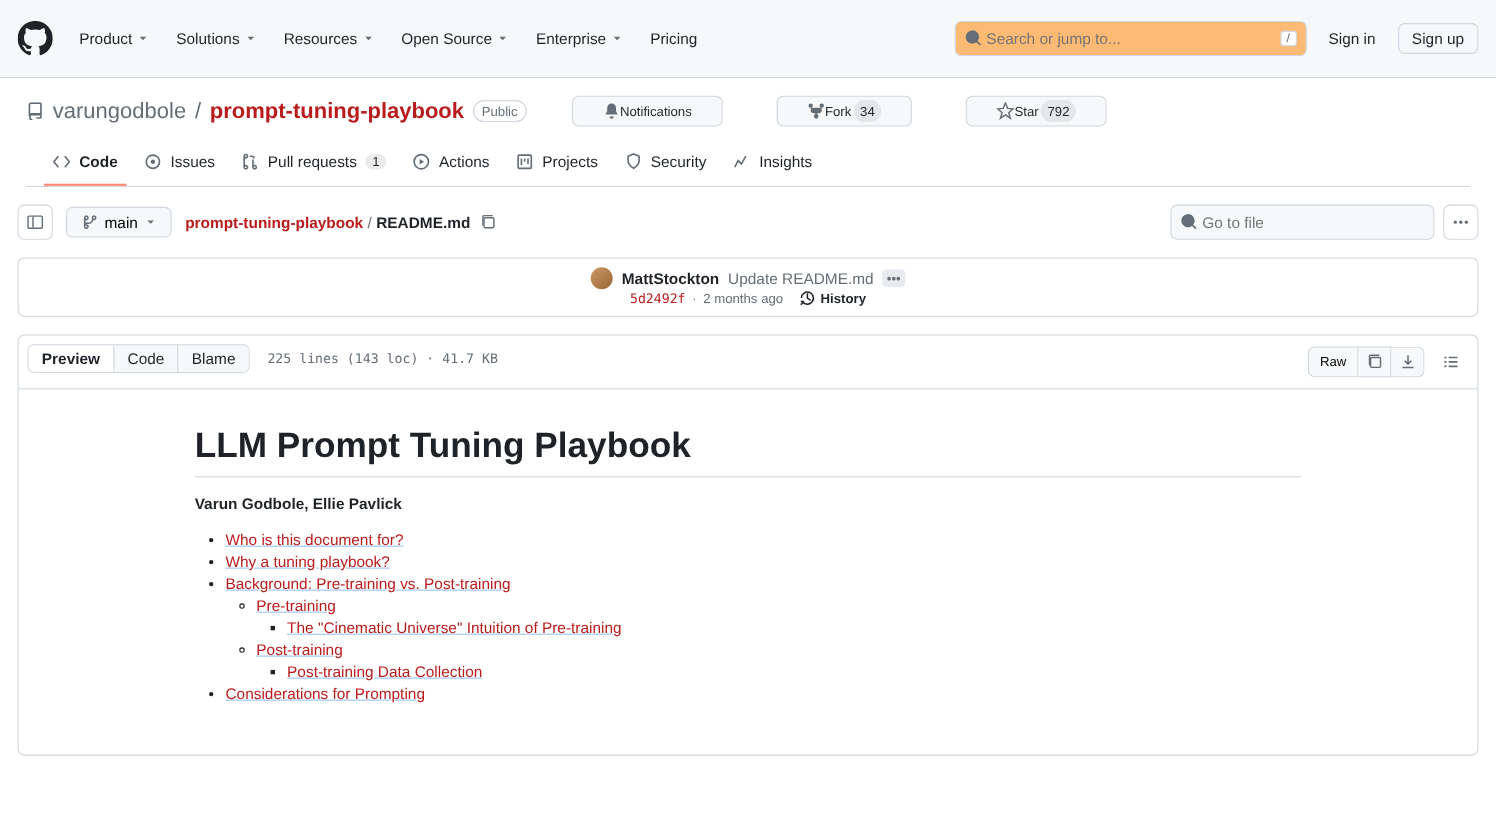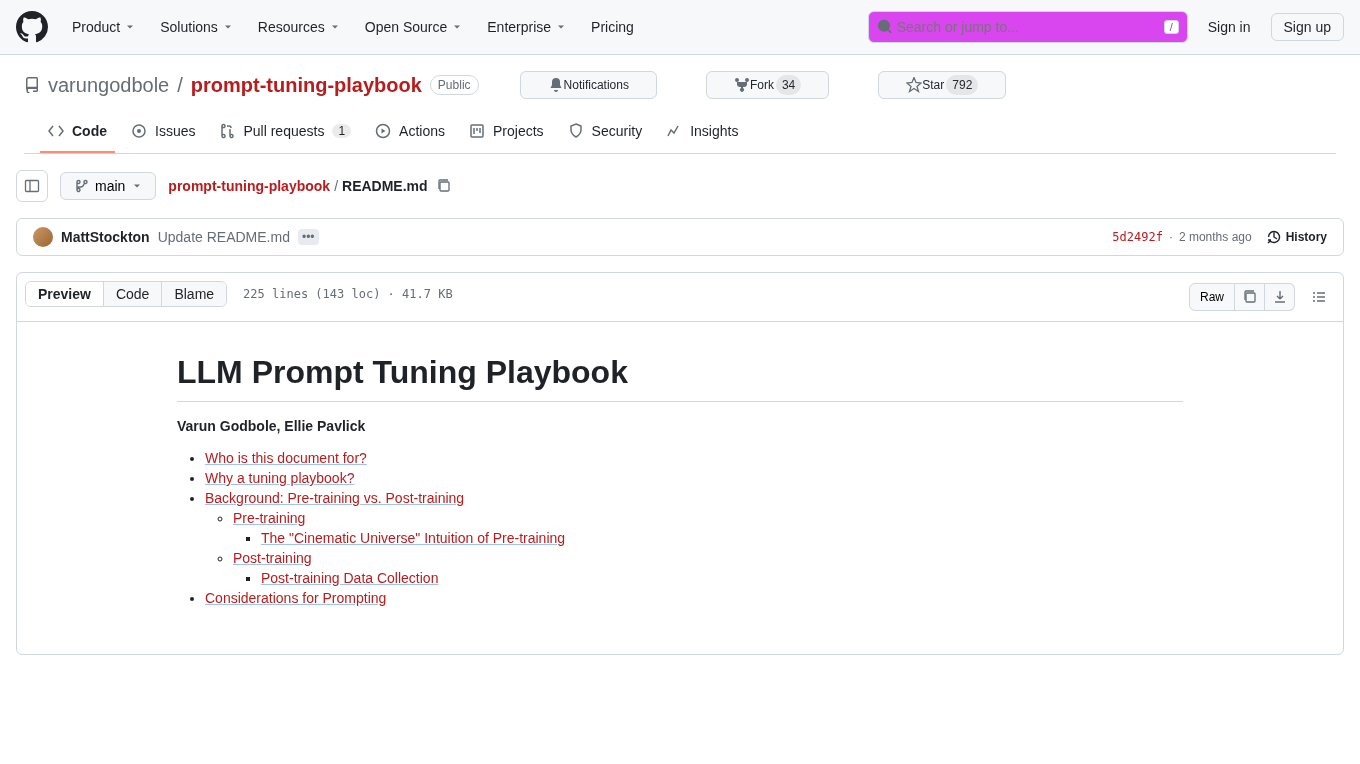--- a/index.html
+++ b/index.html
@@ -1,26 +1,26 @@
 <!DOCTYPE html>
 <html><head>
 <meta charset="utf-8">
 <style>
 * { box-sizing: border-box; margin: 0; padding: 0; }
 body { font-family: -apple-system, BlinkMacSystemFont, "Segoe UI", Helvetica, Arial, sans-serif; color: #1f2328; background: #fff; font-size: 14px; }
 a { color: #b91c1c; text-decoration: none; }
 
-.top-header { background: #f6f8fa; border-bottom: 1px solid #d0d7de; padding: 16px; display: flex; align-items: center; justify-content: space-between; height: 55px; }
+.top-header { background: #f6f8fa; border-bottom: 1px solid #d0d7de; padding: 16px; display: flex; align-items: center; justify-content: space-between; height: 71px; }
 .header-left { display: flex; align-items: center; gap: 8px; }
 .logo { width: 32px; height: 32px; fill: #1f2328; }
 .nav-items { display: flex; gap: 8px; margin-left: 8px; }
 .nav-item { padding: 6px 8px; color: #1f2328; display: flex; align-items: center; gap: 4px; cursor: pointer; border-radius: 6px; }
 .chev { width: 12px; height: 12px; fill: #656d76; }
 .header-right { display: flex; align-items: center; gap: 12px; }
-.search-box { display: flex; align-items: center; background: #d946ef; border: 1px solid #d0d7de; border-radius: 6px; padding: 0 8px; height: 32px; width: 320px; color: #656d76; }
+.search-box { display: flex; align-items: center; background: #fdba74; border: 1px solid #d0d7de; border-radius: 6px; padding: 0 8px; height: 32px; width: 320px; color: #656d76; }
 .search-box input { border: none; background: transparent; outline: none; flex: 1; padding: 0 4px; font-size: 14px; }
 .kbd { border: 1px solid #d0d7de; border-radius: 3px; padding: 0 5px; font-size: 11px; color: #656d76; background: #fff; }
 .signin { color: #1f2328; padding: 4px 8px; }
 .signup { border: 1px solid #d0d7de; border-radius: 6px; padding: 5px 12px; color: #1f2328; }
 
 .repo-header { padding: 16px 24px 0; }
 .repo-title-row { display: flex; align-items: center; justify-content: flex-start; margin-bottom: 16px; }
 .repo-title-left { display: flex; align-items: center; gap: 8px; font-size: 20px; }
 .repo-title-left .owner, .repo-title-left .sep { color: #656d76; font-weight: 400; }
 .repo-title-left .name { font-weight: 600; }
@@ -40,21 +40,21 @@
 .bc-left { display: flex; align-items: center; gap: 12px; }
 .icon-btn-sq { width: 32px; height: 32px; border: 1px solid #d0d7de; border-radius: 6px; display: flex; align-items: center; justify-content: center; cursor: pointer; background: #fff; }
 .branch-btn { display: flex; align-items: center; gap: 6px; border: 1px solid #d0d7de; border-radius: 6px; padding: 5px 12px; background: #f6f8fa; font-size: 14px; cursor: pointer; }
 .breadcrumb { display: flex; align-items: center; gap: 4px; font-size: 14px; }
 .breadcrumb .sep { color: #656d76; }
 .breadcrumb .current { font-weight: 600; color: #1f2328; }
 .bc-right { display: flex; align-items: center; gap: 8px; }
 .gotofile { display: flex; align-items: center; border: 1px solid #d0d7de; border-radius: 6px; padding: 0 8px; height: 32px; width: 240px; color: #656d76; background: #f6f8fa; }
 .gotofile input { border: none; background: transparent; outline: none; padding: 0 4px; font-size: 14px; flex: 1; }
 
-.commit-box { border: 1px solid #d0d7de; border-radius: 6px; padding: 8px 16px; display: flex; align-items: center; justify-content: space-between; margin-bottom: 16px; }
+.commit-box { border: 1px solid #d0d7de; border-radius: 6px; padding: 8px 16px; display: flex; align-items: center; justify-content: space-between; margin-bottom: 16px; flex-direction: column; }
 .commit-left { display: flex; align-items: center; gap: 8px; font-size: 14px; }
 .avatar { width: 20px; height: 20px; border-radius: 50%; background: linear-gradient(135deg,#c96,#963); }
 .commit-left .author { font-weight: 600; color: #1f2328; }
 .commit-left .msg { color: #656d76; }
 .ellipsis-badge { background: #e7eaee; border-radius: 4px; padding: 0 4px; font-size: 12px; color: #656d76; cursor: pointer; line-height: 16px; }
 .commit-right { display: flex; align-items: center; gap: 6px; font-size: 12px; color: #656d76; }
 .sha { font-family: ui-monospace, monospace; }
 .history-link { display: flex; align-items: center; gap: 4px; color: #1f2328; margin-left: 8px; }
 
 .file-box { border: 1px solid #d0d7de; border-radius: 6px; }
@@ -245,20 +245,35 @@
         <a style="font-weight:600">prompt-tuning-playbook</a>
         <span class="sep">/</span>
         <span class="current">README.md</span>
         <div class="icon-btn-sq" style="border:none;width:24px;height:24px">
             <svg class="icon16" viewBox="0 0 16 16">
               <rect x="4" y="4" width="9" height="9" rx="1" fill="none" stroke="#656d76" stroke-width="1.3"></rect>
               <path d="M3 11V3a1 1 0 0 1 1-1h8" fill="none" stroke="#656d76" stroke-width="1.3"></path>
             </svg>
           </div>
       </div>
+    </div>
+    <div class="bc-right">
+      <div class="gotofile">
+        <svg class="icon16" viewBox="0 0 16 16">
+            <path d="M11.5 7a4.5 4.5 0 1 1-9 0 4.5 4.5 0 0 1 9 0m-.82 4.39a6 6 0 1 1 1.06-1.06l3.04 3.04-1.06 1.06z"></path>
+          </svg>
+        <input placeholder="Go to file" style="">
+      </div>
+      <div class="icon-btn-sq">
+          <svg class="icon16" viewBox="0 0 16 16">
+            <circle cx="3" cy="8" r="1.5"></circle>
+            <circle cx="8" cy="8" r="1.5"></circle>
+            <circle cx="13" cy="8" r="1.5"></circle>
+          </svg>
+        </div>
     </div>
   </div>
 
   <div class="commit-box">
     <div class="commit-left">
       <div class="avatar"></div>
       <a class="author">MattStockton</a>
       <a class="msg">Update README.md</a>
       <span class="ellipsis-badge">•••</span>
     </div>

